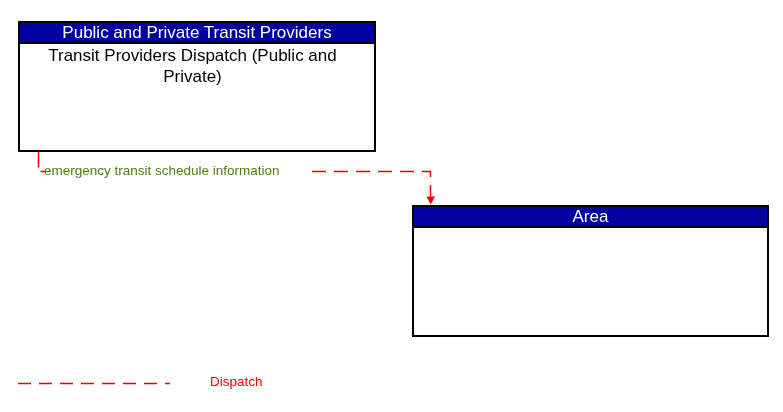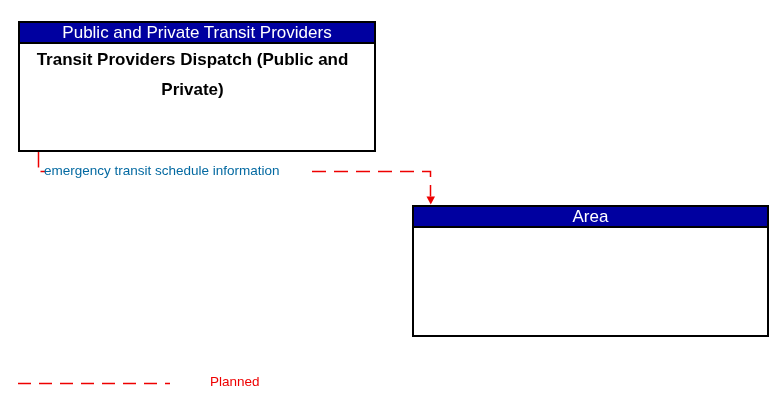--- a/index.html
+++ b/index.html
@@ -32,35 +32,34 @@
     border-bottom: 2px solid #000000;
     text-align: center;
     font-size: 17px;
     white-space: nowrap;
     overflow: hidden;
   }
   .entity-body {
     color: #000000;
     text-align: center;
     font-size: 17px;
-    line-height: 30px;
+    line-height: 21px;
     padding: 1px 12px 0 3px;
-    font-weight: bold;
   }
   .overlay {
     position: absolute;
     left: 0;
     top: 0;
     pointer-events: none;
   }
   .flow-label {
     position: absolute;
     left: 44px;
     top: 163px;
-    color: #0369a1;
+    color: #4d7c0f;
     font-size: 13.5px;
     line-height: 16px;
     white-space: nowrap;
   }
   .legend-label {
     position: absolute;
     left: 210px;
     top: 374px;
     color: #ee0000;
     font-size: 13.5px;
@@ -90,15 +89,15 @@
 
     <path d="M312 171.5 H430.5 V196.5" stroke="#ee0000" stroke-width="1.5" stroke-dasharray="14 8" fill="none"></path>
 
     <polygon points="426.5,196.5 435,196.5 430.75,204.5" fill="#ee0000"></polygon>
 
     <path d="M18 383.5 H170" stroke="#ee0000" stroke-width="1.5" stroke-dasharray="13 8" fill="none"></path>
   </svg>
 
   <div class="flow-label">emergency transit schedule information</div>
 
-  <div class="legend-label">Planned</div>
+  <div class="legend-label">Dispatch</div>
 
 </div>
 
 </body></html>

